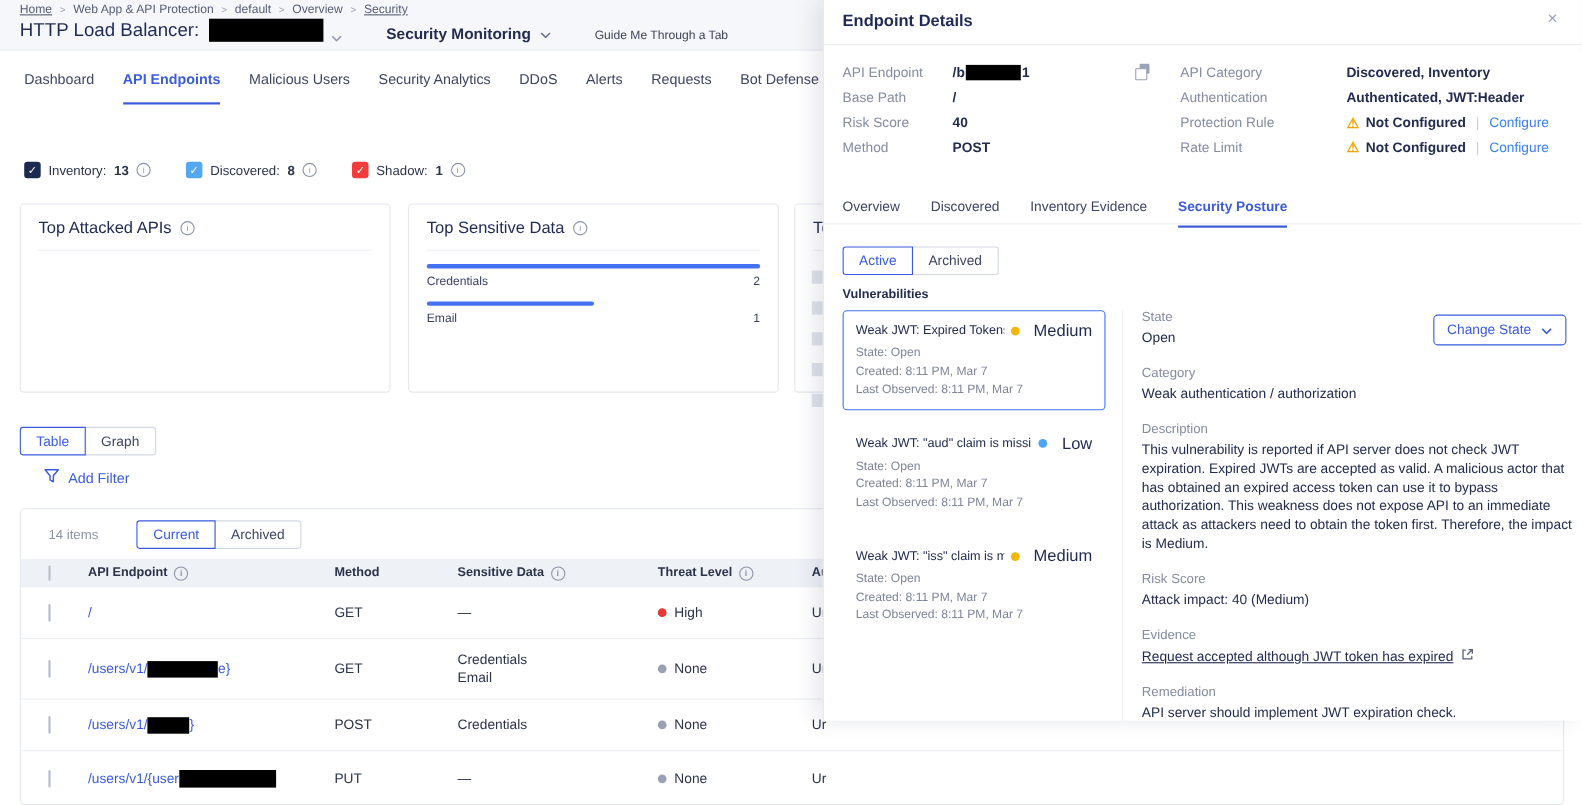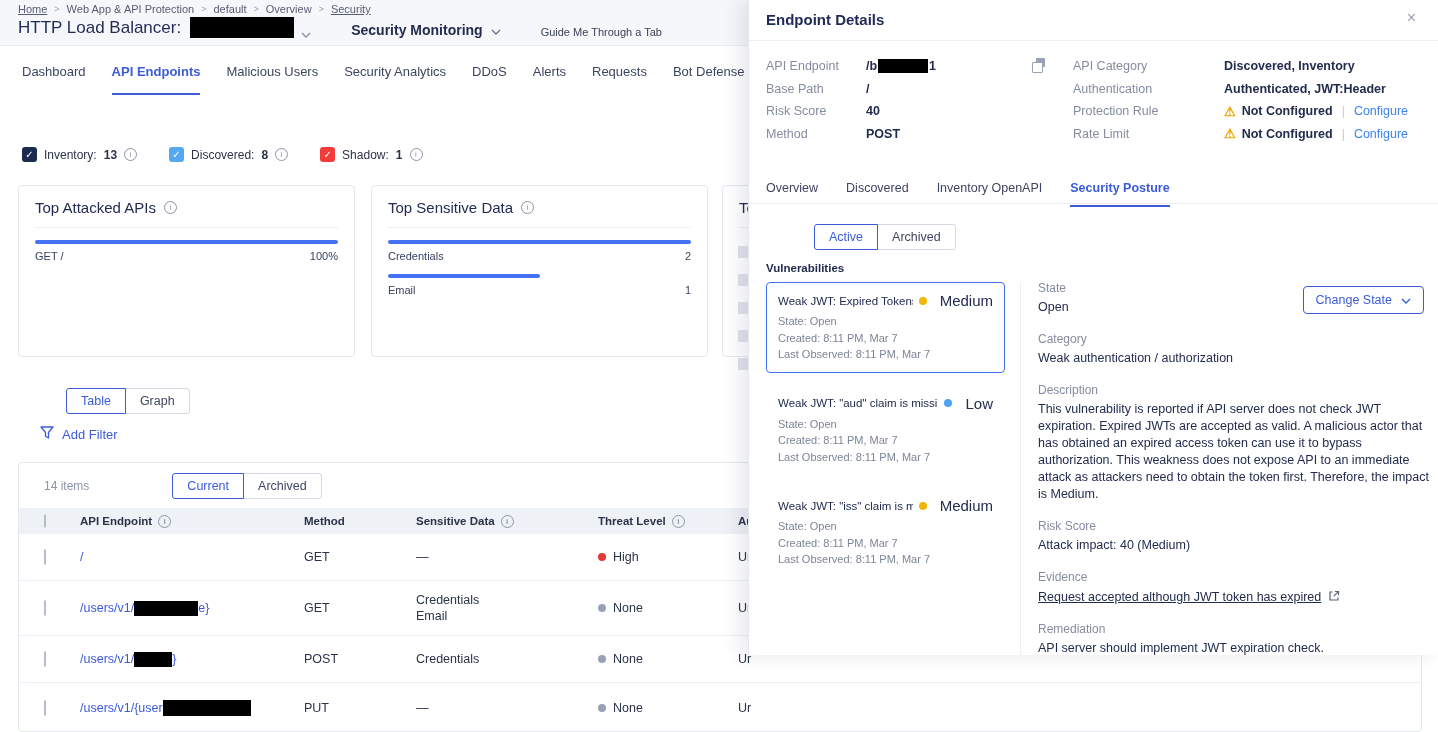--- a/index.html
+++ b/index.html
@@ -47,21 +47,21 @@
   .bar { height:4px; border-radius:2px; }
   .bar-labels { display:flex; justify-content:space-between; font-size:11px; color:#3a4060; margin-top:6px; }
   .sq { width:13px; height:12px; background:#dfe3ea; margin-bottom:16px; }
   .sq-col { margin-top:18px; margin-left:-1px; }
 
   
   .seg { display:inline-flex; }
   .seg-btn { font-size:12.5px; padding:5px 14px; border:1px solid #d3d8e2; background:#fff;
              color:#3e4560; cursor:pointer; position:relative; }
   .seg-btn + .seg-btn { margin-left:-1px; }
-  .seg-btn:first-child { border-radius:3px 0 0 3px;margin-left:48px; }
+  .seg-btn:first-child { border-radius:3px 0 0 3px; }
   .seg-btn:last-child { border-radius:0 3px 3px 0; }
   .seg-btn.active { border-color:#3B5BDB; color:#3B5BDB; z-index:1; font-weight:500; }
   .view-toggle { position:absolute; left:18px; top:388px; }
   .add-filter { position:absolute; left:40px; top:426px; display:flex; align-items:center; gap:8px;
                 color:#3B5BDB; font-size:13px; cursor:pointer; }
 
   
   .table-card { position:absolute; left:18px; top:462px; width:1404px; height:270px;
                 background:#fff; border:1px solid #e4e7ee; border-radius:4px; overflow:hidden; }
   .table-top { display:flex; align-items:center; height:45px; padding-left:25px; }
@@ -193,27 +193,20 @@
     <span class="count">1</span>
     <span class="info">i</span>
   </span>
 </div>
 
 <div class="card card1">
   <div class="card-title">
     <span>Top Attacked APIs</span>
     <span class="info">i</span>
   </div>
-  <div class="bar-row">
-    <div class="bar" style="width: 100%; background: rgb(68, 114, 242);"></div>
-    <div class="bar-labels">
-      <span>GET /</span>
-      <span>100%</span>
-    </div>
-  </div>
 </div>
 
 <div class="card card2">
   <div class="card-title">
     <span>Top Sensitive Data</span>
     <span class="info">i</span>
   </div>
   <div class="bar-row">
     <div class="bar" style="width: 100%; background: rgb(68, 114, 242);"></div>
     <div class="bar-labels">
@@ -391,21 +384,21 @@
         <span>Not Configured</span>
         <span class="pipe">|</span>
         <span class="configure">Configure</span>
       </span>
     </div>
   </div>
 
   <div class="panel-tabs">
     <span class="ptab">Overview</span>
     <span class="ptab">Discovered</span>
-    <span class="ptab">Inventory OpenAPI</span>
+    <span class="ptab">Inventory Evidence</span>
     <span class="ptab active">Security Posture</span>
   </div>
   <div class="pdiv2"></div>
 
   <div class="seg panel-toggle">
     <span class="seg-btn active">Active</span>
     <span class="seg-btn">Archived</span>
   </div>
 
   <div class="vuln-label">Vulnerabilities</div>

